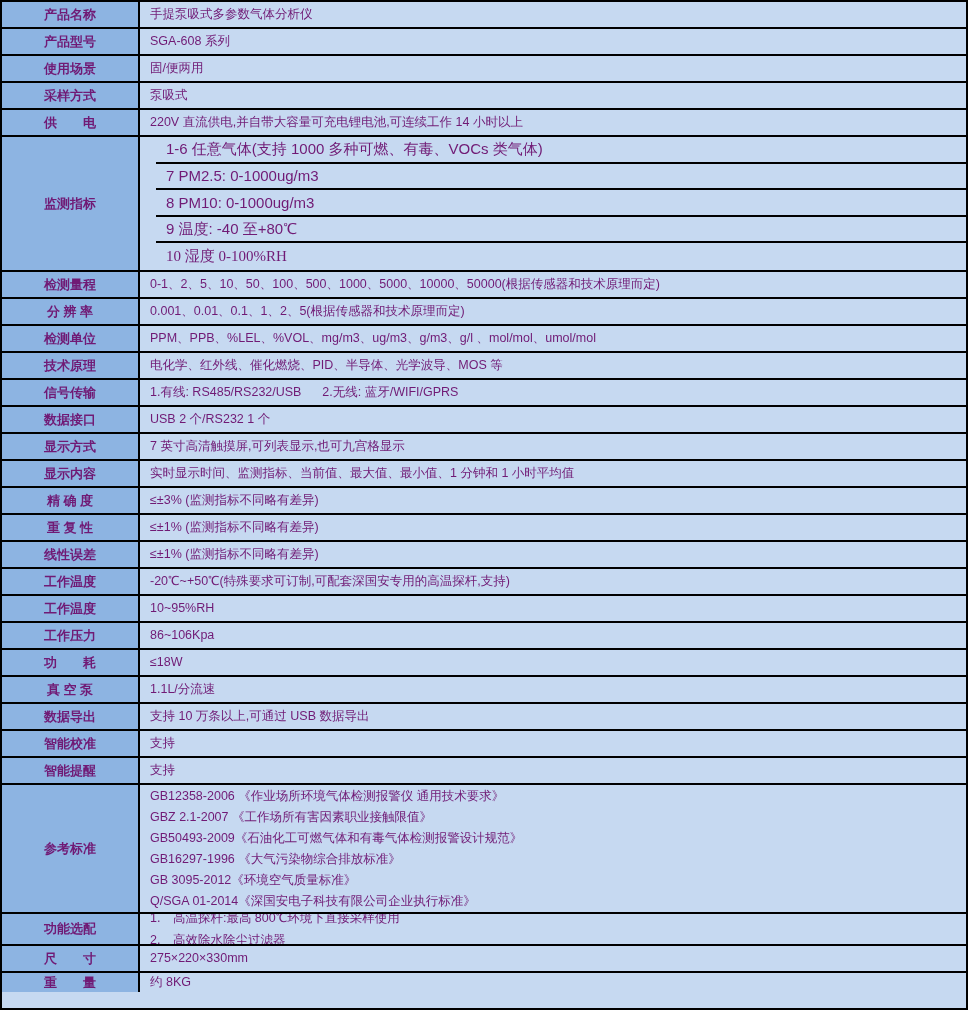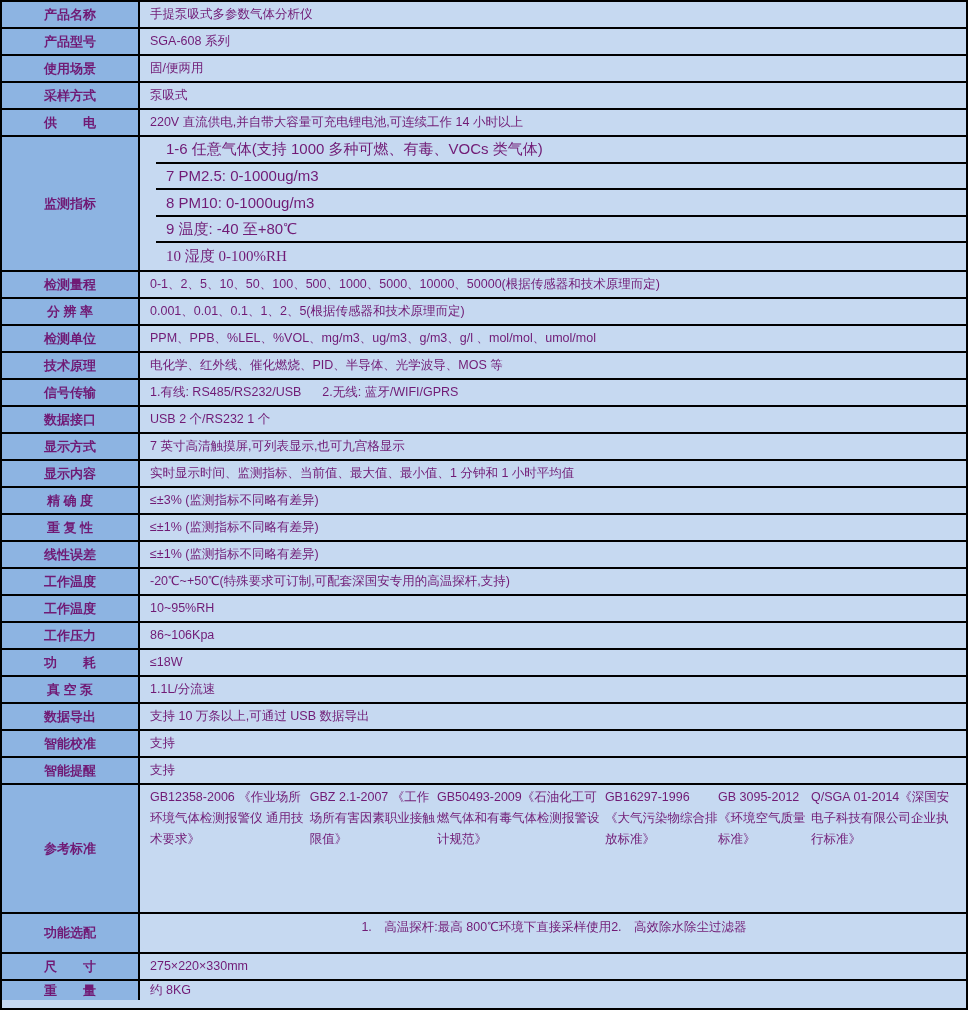--- a/index.html
+++ b/index.html
@@ -62,21 +62,21 @@
     display: flex;
     align-items: center;
     padding: 0 8px 0 10px;
     font-size: 15px;
     white-space: pre-wrap;
     overflow: hidden;
     margin-left: 16px;
   }
   .vs .vsub:last-child { border-bottom: none; font-family: Liberation Serif, serif; }
   .ml {
-    flex-direction: row;
+    flex-direction: column;
     align-items: stretch;
     justify-content: center;
     padding-top: 2px;
     padding-bottom: 2px;
   }
   .ml div { line-height: 21px; }
   .ml2 div { line-height: 22px; }
 </style>
 </head>
 <body>
@@ -219,21 +219,21 @@
     <div class="v ml">
       <div>GB12358-2006 《作业场所环境气体检测报警仪 通用技术要求》</div>
       <div>GBZ 2.1-2007 《工作场所有害因素职业接触限值》</div>
       <div>GB50493-2009《石油化工可燃气体和有毒气体检测报警设计规范》</div>
       <div>GB16297-1996 《大气污染物综合排放标准》</div>
       <div>GB 3095-2012《环境空气质量标准》</div>
       <div>Q/SGA 01-2014《深国安电子科技有限公司企业执行标准》</div>
     </div>
   </div>
 
-  <div class="r" style="height:40px">
+  <div class="r" style="height:32px">
     <div class="l">功能选配</div>
     <div class="v ml ml2">
       <div>1.　高温探杆:最高 800℃环境下直接采样使用</div>
       <div>2.　高效除水除尘过滤器</div>
     </div>
   </div>
 
   <div class="r h27">
     <div class="l">尺　　寸</div>
     <div class="v">275×220×330mm</div>

